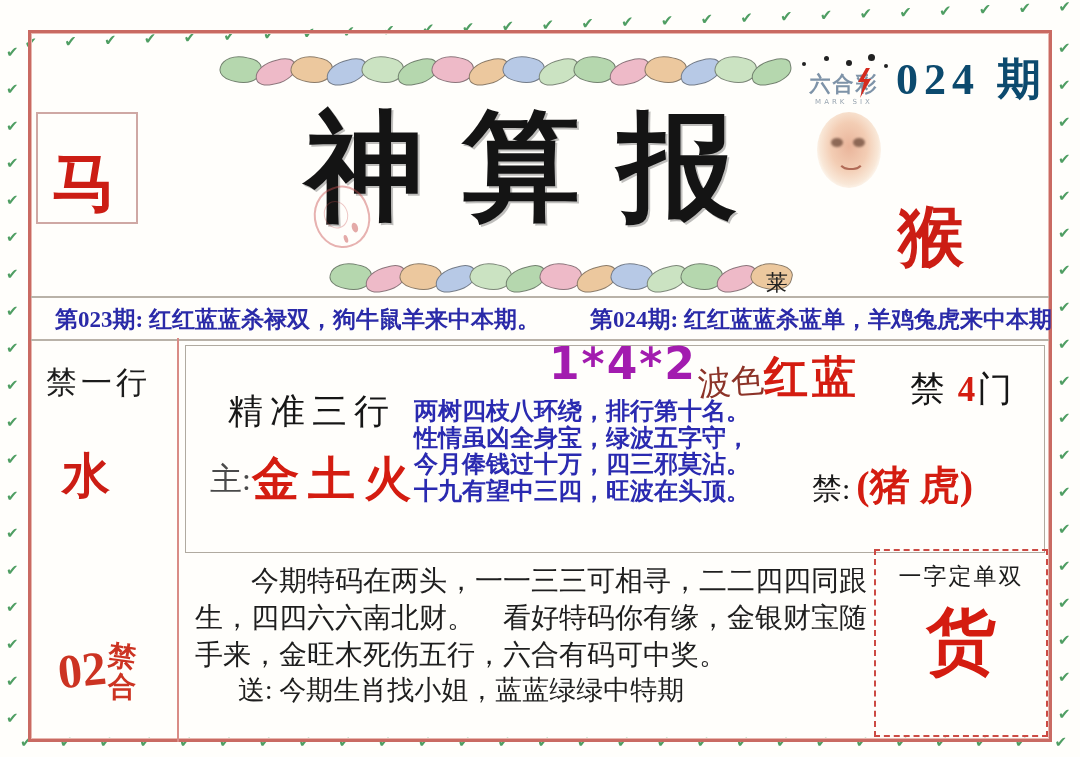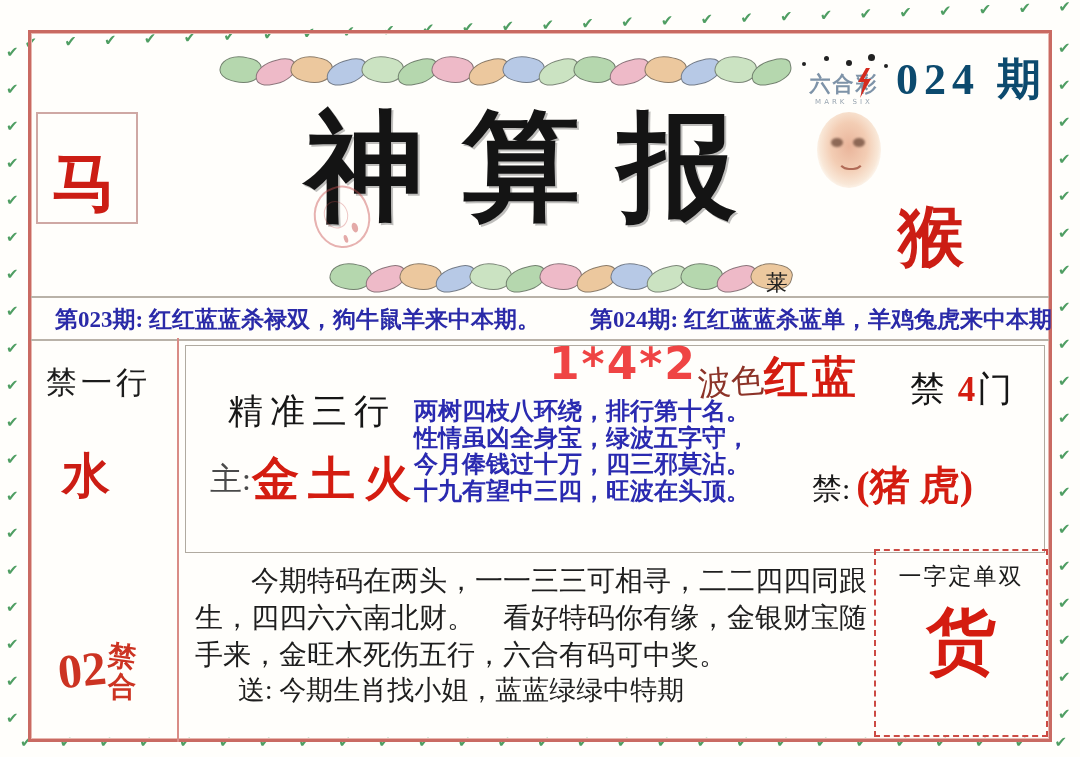--- a/index.html
+++ b/index.html
@@ -105,21 +105,21 @@
   #combo-number { font-size:48px; font-weight:bold; color:#cc3322; display:inline-block; transform:rotate(-6deg); }
   #combo-stack { display:inline-block; vertical-align:top; margin-left:2px; line-height:30px; font-size:28px; font-weight:bold; color:#cc3322; text-align:center; }
   #combo-stack span { display:block; }
   #combo-stack span:first-child { transform:rotate(8deg); }
   
   #middle-box { position:absolute; left:185px; top:345px; width:860px; height:208px; border:1px solid #b0aaa0; }
   #precise-rows-label { position:absolute; left:228px; top:388px; font-size:35px; color:#161616; letter-spacing:7px; }
   #main-label { position:absolute; left:210px; top:458px; font-size:32px; color:#4a4a4a; }
   #main-value { position:absolute; left:252px; top:448px; font-size:47px; font-weight:bold; color:#d41c10; letter-spacing:9px; }
   #open-heads-label { position:absolute; left:436px; top:352px; font-size:27px; color:#1a1a1a; letter-spacing:3px; border-bottom:2px solid #333; padding-bottom:8px; }
-  #open-heads-value { position:absolute; left:549px; top:338px; font-size:44px; font-weight:bold; color:#ef4444; letter-spacing:2px; font-family:"DejaVu Sans",sans-serif;text-align:right; }
+  #open-heads-value { position:absolute; left:549px; top:338px; font-size:44px; font-weight:bold; color:#a21caf; letter-spacing:2px; font-family:"DejaVu Sans",sans-serif;text-align:right; }
   #wave-label { position:absolute; left:698px; top:360px; font-size:33px; color:#8c3328; transform:rotate(-4deg); }
   #wave-value { position:absolute; left:764px; top:348px; font-size:44px; font-weight:bold; color:#d41c10; letter-spacing:4px; }
   #ban-gate { position:absolute; left:910px; top:366px; font-size:35px; color:#161616; letter-spacing:2px; }
   #ban-gate .num { color:#d41c10; font-weight:bold; }
   #poem { position:absolute; left:414px; top:398px; font-size:24px; font-weight:bold; color:#2a2ab0; line-height:26.5px; white-space:nowrap; }
   #ban-zodiac { position:absolute; left:812px; top:458px; }
   #ban-zodiac-label { font-size:30px; color:#1a1a1a; }
   #ban-zodiac-value { font-size:40px; font-weight:bold; color:#d41c10; margin-left:6px; }
   
   #bottom-paragraph {

